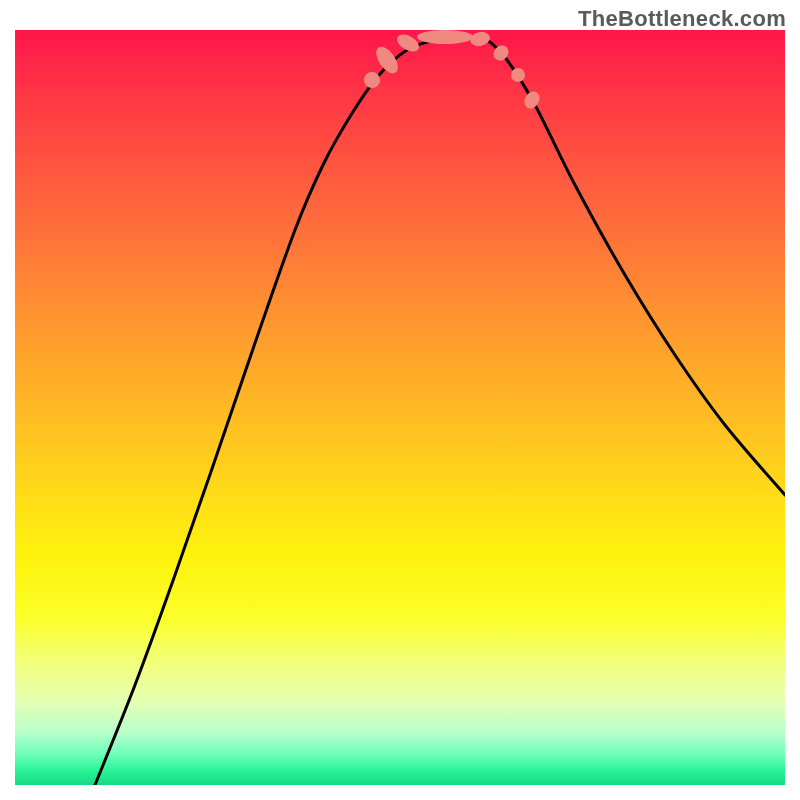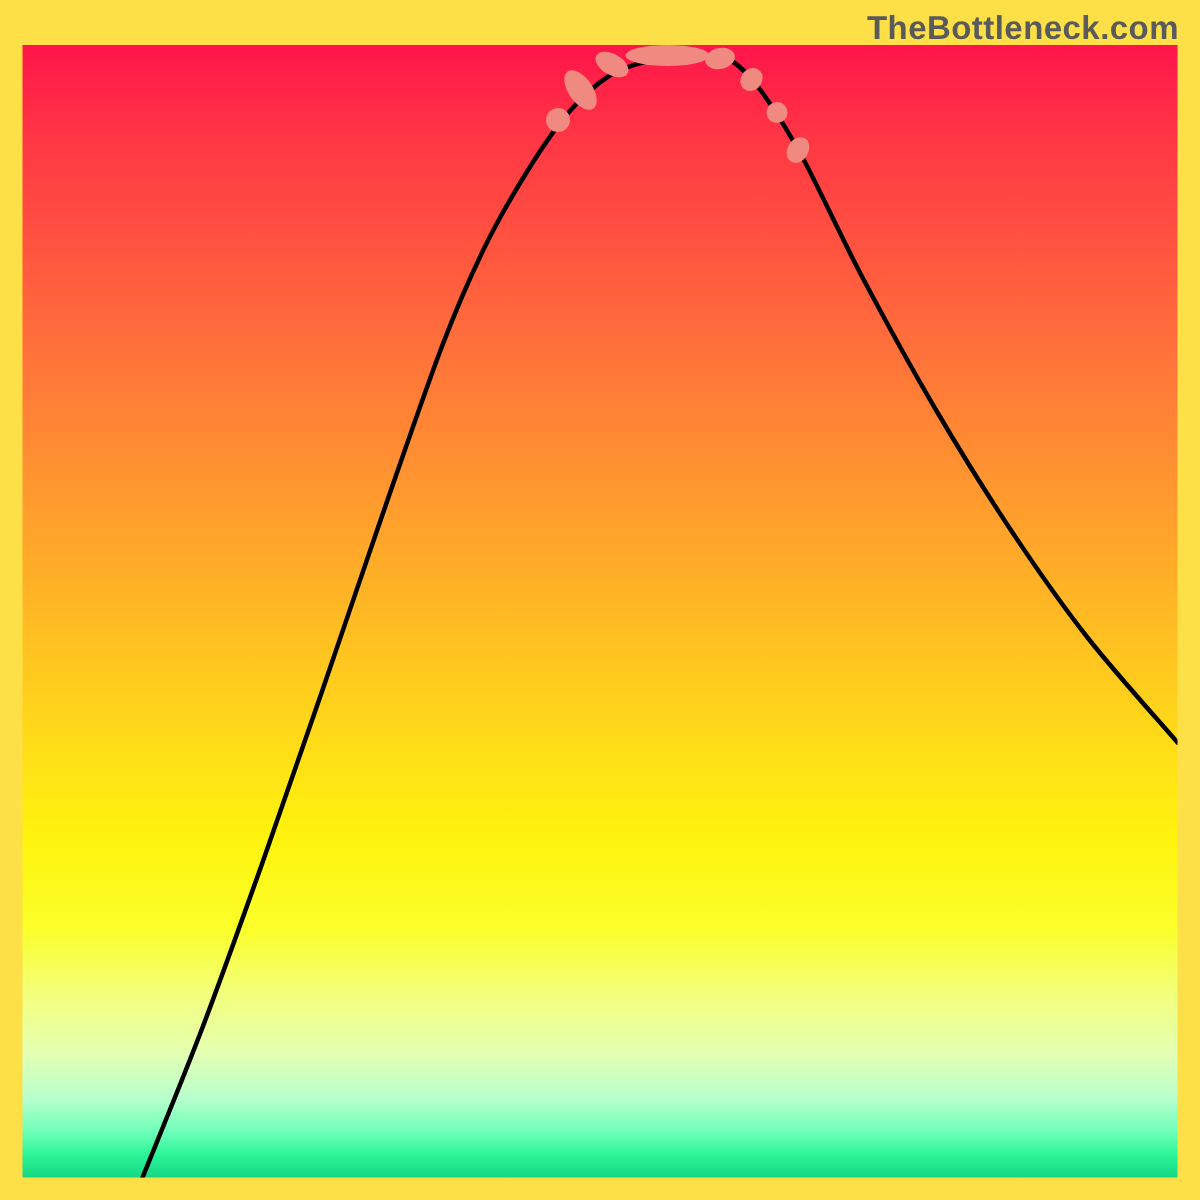--- a/index.html
+++ b/index.html
@@ -7,21 +7,21 @@
     padding: 0;
     width: 800px;
     height: 800px;
     background: #000000;
     overflow: hidden;
   }
   .frame {
     position: relative;
     width: 800px;
     height: 800px;
-    background: #fde047;
+    background: #ffffff;
   }
   .plot-area {
     position: absolute;
     left: 15px;
     top: 30px;
     width: 770px;
     height: 755px;
     background: linear-gradient(
       to bottom,
       #ff154a 0%,

